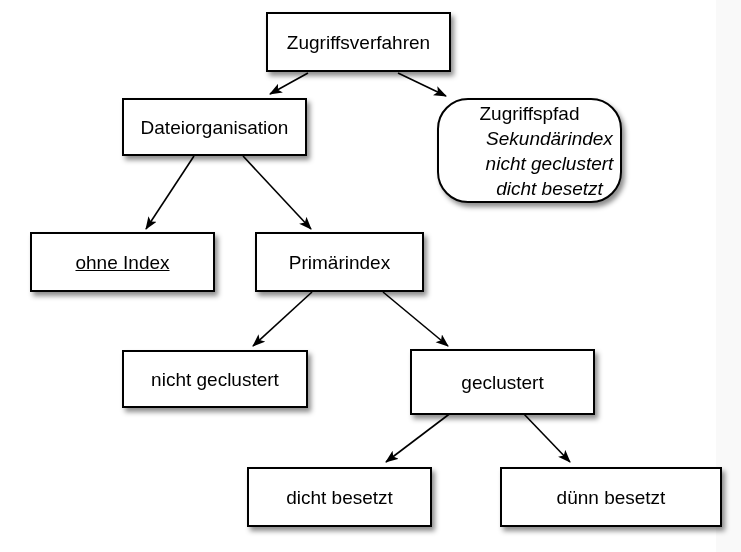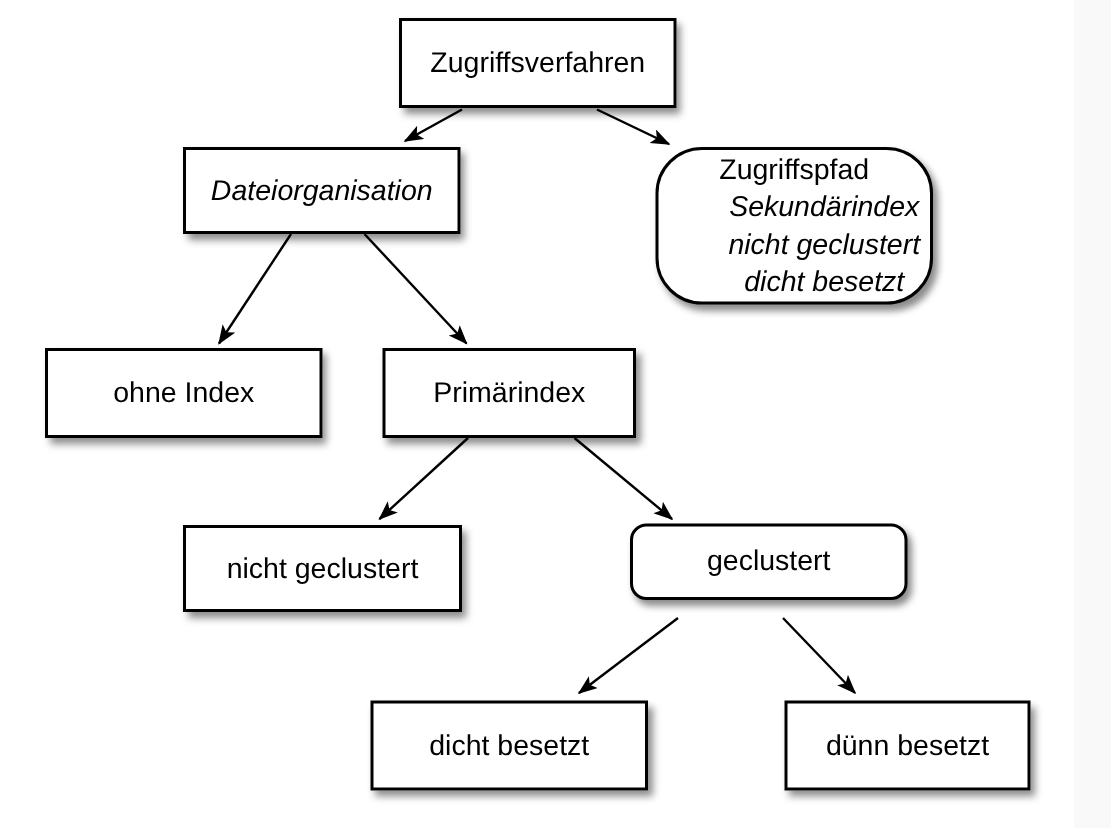--- a/index.html
+++ b/index.html
@@ -63,48 +63,48 @@
       <line x1="312" y1="292" x2="253" y2="346" marker-end="url(#arrow)"></line>
       <line x1="383" y1="292" x2="448" y2="346" marker-end="url(#arrow)"></line>
       <line x1="452" y1="412" x2="386" y2="462" marker-end="url(#arrow)"></line>
       <line x1="522" y1="412" x2="570" y2="462" marker-end="url(#arrow)"></line>
     </svg>
 
   <div class="node" style="left:266px; top:12px;  width:185px; height:60px;">
     <span>Zugriffsverfahren</span>
   </div>
 
-  <div class="node" style="left:122px; top:98px;  width:185px; height:58px;font-style:italic;">
+  <div class="node" style="left:122px; top:98px;  width:185px; height:58px;">
     <span>Dateiorganisation</span>
   </div>
 
   <div class="node" style="left:437px; top:98px;  width:185px; height:105px;border-radius:31px;">
     <span>Zugriffspfad</span>
     <span class="em">Sekundärindex</span>
     <span class="em">nicht geclustert</span>
     <span class="em">dicht besetzt</span>
   </div>
 
-  <div class="node" style="left:30px;  top:232px; width:185px; height:60px;">
+  <div class="node" style="left:30px;  top:232px; width:185px; height:60px;text-decoration:underline;">
     <span>ohne Index</span>
   </div>
 
   <div class="node" style="left:255px; top:232px; width:169px; height:60px;">
     <span>Primärindex</span>
   </div>
 
   <div class="node" style="left:122px; top:350px; width:186px; height:58px;">
     <span>nicht geclustert</span>
   </div>
 
-  <div class="node" style="left:420px; top:349px; width:185px; height:51px;border-radius:11px;">
+  <div class="node" style="left:410px; top:349px; width:185px; height:66px;">
     <span>geclustert</span>
   </div>
 
   <div class="node" style="left:247px; top:467px; width:185px; height:60px;">
     <span>dicht besetzt</span>
   </div>
 
-  <div class="node" style="left:523px; top:467px; width:164px; height:60px;">
+  <div class="node" style="left:500px; top:467px; width:222px; height:60px;">
     <span>dünn besetzt</span>
   </div>
 
 </div>
 
 </body></html>

